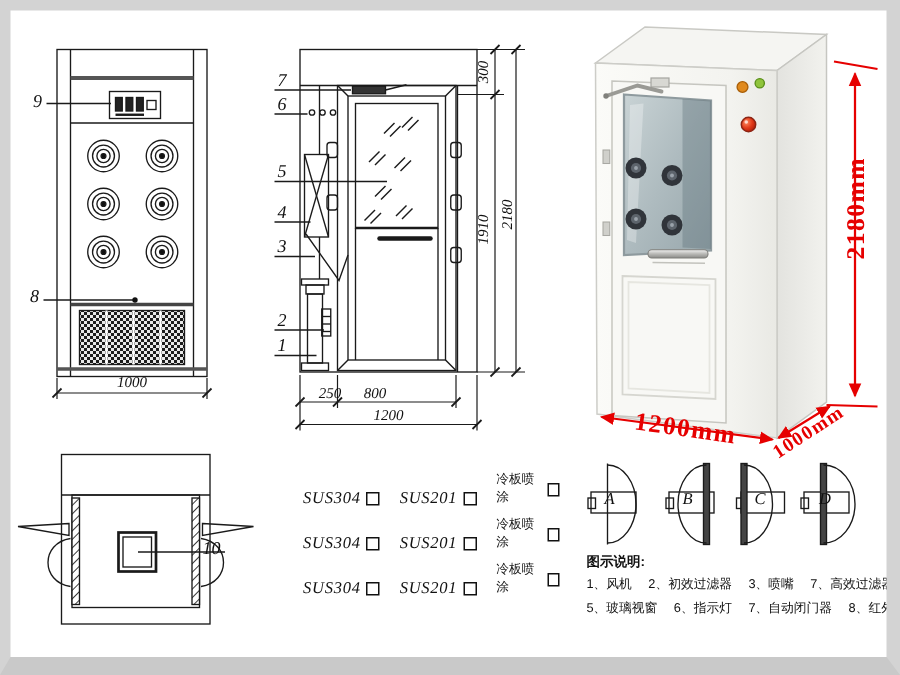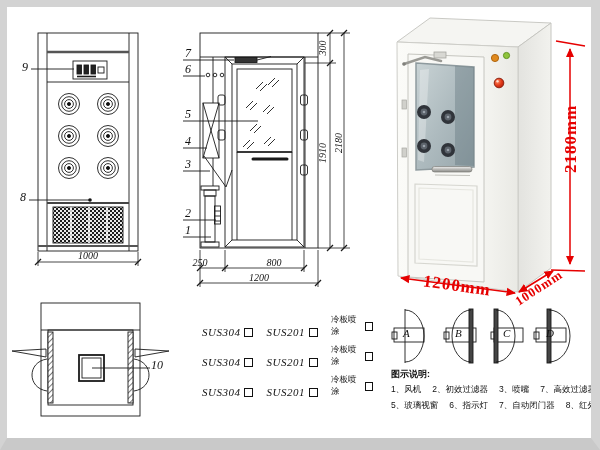--- a/index.html
+++ b/index.html
@@ -409,27 +409,27 @@
 <span class="lbl" style="left:20px;top:191px">8</span>
 <div class="dim" style="left:68px;top:251px;width:40px">1000</div>
 
 <span class="lbl" style="left:185px;top:47px">7</span>
 <span class="lbl" style="left:185px;top:63px">6</span>
 <span class="lbl" style="left:185px;top:108px">5</span>
 <span class="lbl" style="left:185px;top:135px">4</span>
 <span class="lbl" style="left:185px;top:158px">3</span>
 <span class="lbl" style="left:185px;top:207px">2</span>
 <span class="lbl" style="left:185px;top:224px">1</span>
-<span class="lbl" style="left:151px;top:359px">10</span>
+<span class="lbl" style="left:135px;top:359px">10</span>
 
 <div class="dim rot" style="left:310px;top:43px;width:26px">300</div>
 <div class="dim rot" style="left:308px;top:148px;width:30px">1910</div>
 <div class="dim rot" style="left:322px;top:138px;width:34px">2180</div>
-<div class="dim" style="left:186px;top:258px;width:28px">250</div>
-<div class="dim" style="left:256px;top:258px;width:36px">800</div>
+<div class="dim" style="left:206px;top:258px;width:28px">250</div>
+<div class="dim" style="left:232px;top:258px;width:36px">800</div>
 <div class="dim" style="left:238px;top:273px;width:42px">1200</div>
 
 <div class="red-dim" style="left:548px;top:140px;width:46px;font-size:17px;transform:rotate(-90deg)">2180mm</div>
 <div class="red-dim" style="left:414px;top:276px;width:86px;font-size:17px;transform:rotate(8deg)">1200mm</div>
 <div class="red-dim" style="left:506px;top:280px;width:66px;font-size:13px;transform:rotate(-33deg)">1000mm</div>
 
 <span class="glyph-letter" style="left:403px;top:327px">A</span>
 <span class="glyph-letter" style="left:455px;top:327px">B</span>
 <span class="glyph-letter" style="left:503px;top:327px">C</span>
 <span class="glyph-letter" style="left:546px;top:327px">D</span>

